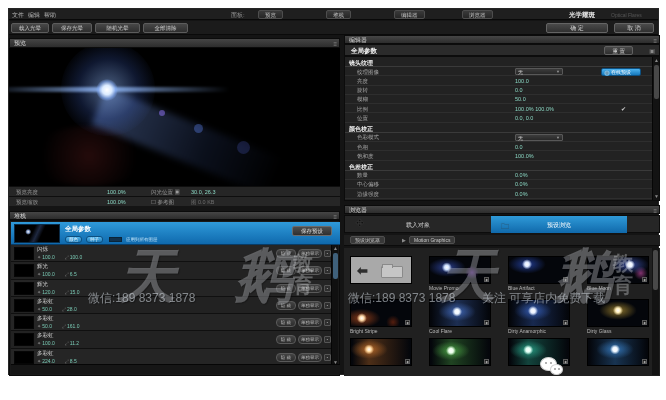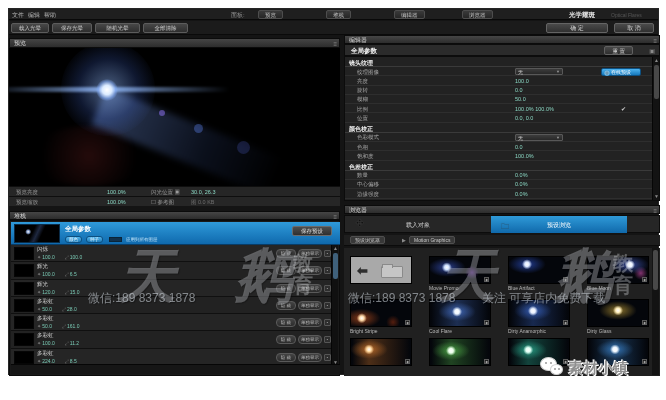--- a/index.html
+++ b/index.html
@@ -444,14 +444,13 @@
   <div class="wx-icon">
     <div class="wx-b1">
         <span class="wx-e" style="left:4px;top:4px"></span>
         <span class="wx-e" style="left:9px;top:4px"></span>
       </div>
     <div class="wx-b2">
         <span class="wx-e" style="left:3px;top:3px"></span>
         <span class="wx-e" style="left:7px;top:3px"></span>
       </div>
   </div>
-  <div class="logo-text">素材小镇</div>
 </div>
 
 </body></html>

